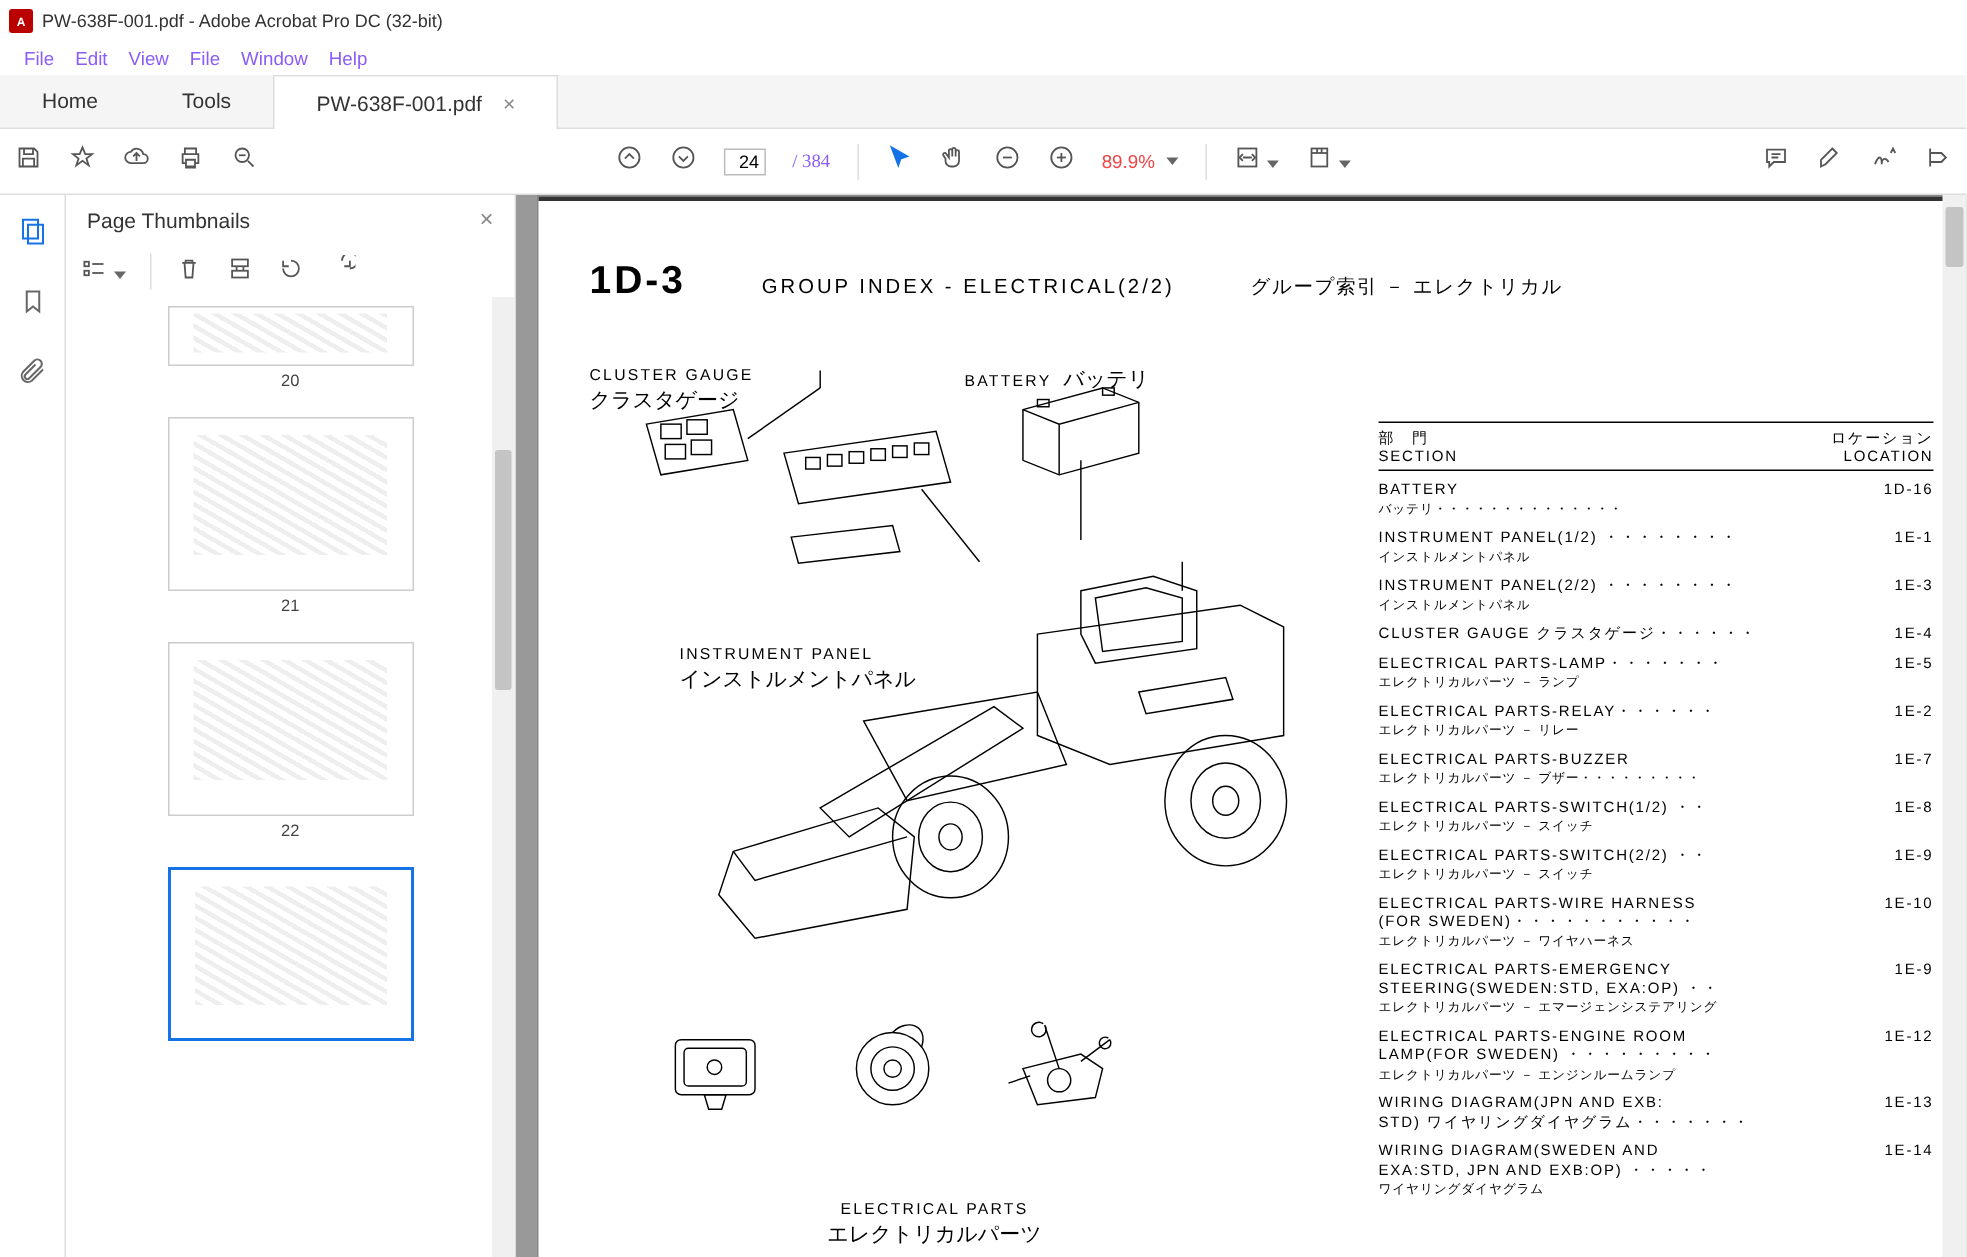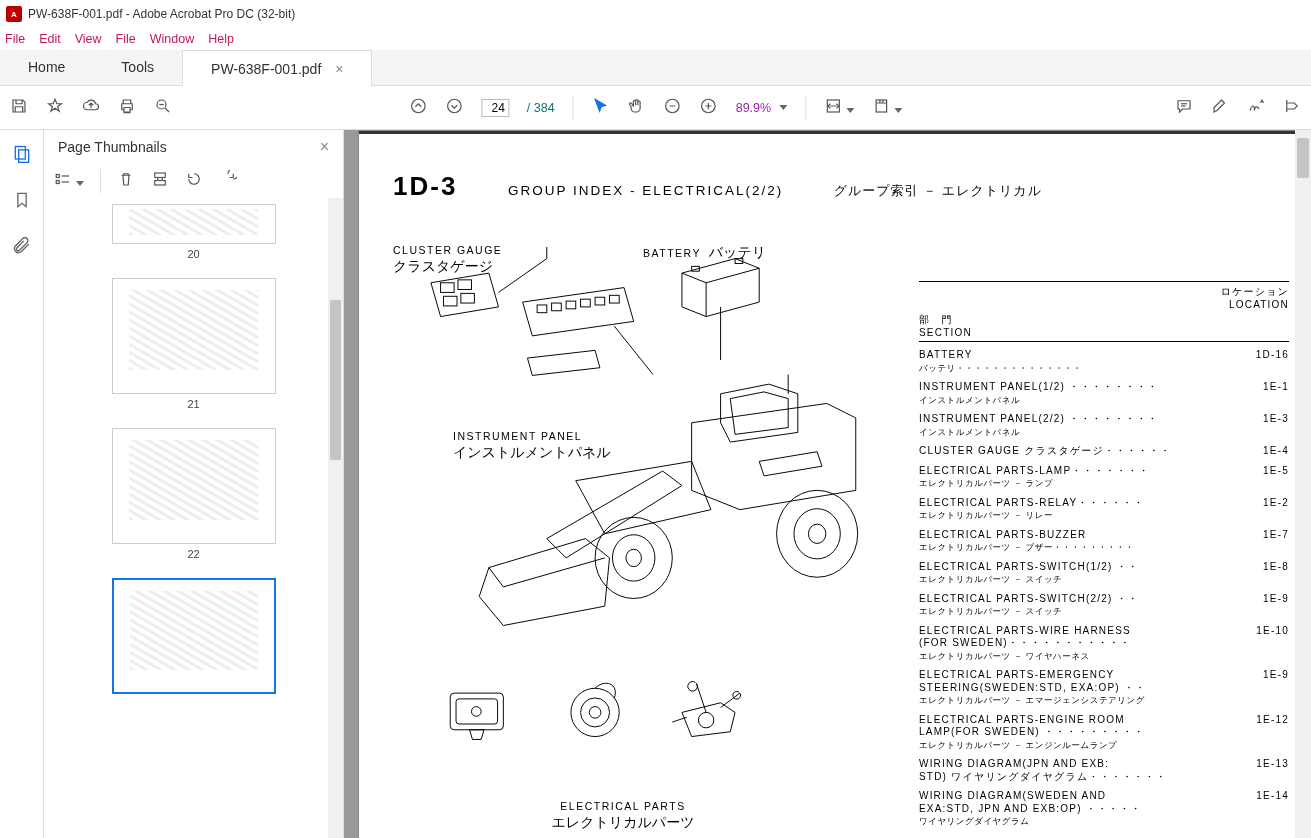--- a/index.html
+++ b/index.html
@@ -3,39 +3,39 @@
 <meta charset="utf-8">
 <style>
 * { margin:0; padding:0; box-sizing:border-box; font-family:"Segoe UI",Arial,sans-serif; }
 body { background:#fff; width:1311px; height:838px; overflow:hidden; position:relative; }
 
 
 .titlebar { height:28px; background:#fff; display:flex; align-items:center; padding:0 6px; font-size:12px; color:#333; }
 .titlebar .pdf-icon { width:16px; height:16px; background:#b00; margin-right:6px; display:inline-flex; align-items:center; justify-content:center; color:#fff; font-size:8px; font-weight:bold; border-radius:2px;}
 
 
-.menubar { height:22px; display:flex; align-items:center; padding:0 5px; gap:14px; font-size:12.5px; color:#be185d; }
+.menubar { height:22px; display:flex; align-items:center; padding:0 16px; gap:14px; font-size:12.5px; color:#8b5cf6; }
 .menubar span { cursor:default; }
 
 
 .tabbar { height:36px; background:#f5f5f5; border-bottom:1px solid #ddd; display:flex; align-items:flex-end; }
 .tabbar .tab { height:36px; display:flex; align-items:center; padding:0 28px; font-size:14px; color:#333; cursor:default; }
 .tabbar .tab.active { background:#fff; border:1px solid #ddd; border-bottom:none; position:relative; top:1px;}
 .tabbar .tab .close { margin-left:14px; font-size:14px; color:#888; }
 
 
 .toolbar { height:44px; border-bottom:1px solid #ddd; display:flex; align-items:center; padding:0 10px; }
 .toolbar .tool-group { display:flex; align-items:center; gap:18px; }
 .toolbar .spacer { flex:1; }
 .toolbar .center-controls { display:flex; align-items:center; gap:18px; position:absolute; left:50%; transform:translateX(-50%);}
 .toolbar .right-controls { display:flex; align-items:center; gap:18px; }
 .toolbar svg { width:18px; height:18px; stroke:#555; fill:none; stroke-width:1.6;}
 .toolbar .pageinput { width:28px; text-align:right; border:1px solid #bbb; font-size:12px; padding:1px 3px;}
-.toolbar .pagetext { font-size:12.5px; color:#0f766e;}
-.toolbar .zoomtext { font-size:12.5px; color:#a21caf; display:flex; align-items:center; gap:4px;}
+.toolbar .pagetext { font-size:12.5px; color:#8b5cf6;font-family:Liberation Serif, serif;}
+.toolbar .zoomtext { font-size:12.5px; color:#ef4444; display:flex; align-items:center; gap:4px;}
 
 
 .leftrail { position:absolute; left:0; top:130px; width:44px; height:708px; border-right:1px solid #ddd; display:flex; flex-direction:column; align-items:center; padding-top:14px; gap:22px;}
 .leftrail svg { width:20px; height:20px; stroke:#666; fill:none; stroke-width:1.6;}
 .leftrail .active { stroke:#1473e6; }
 
 
 .thumbpanel { position:absolute; left:44px; top:130px; width:300px; height:708px; border-right:1px solid #ddd; background:#fff; display:flex; flex-direction:column;}
 .thumbpanel .thumb-header { height:34px; display:flex; align-items:center; padding:0 14px; font-size:14px; color:#333;}
 .thumbpanel .thumb-header .spacer{flex:1;}
@@ -56,21 +56,21 @@
 .page .topstrip { position:absolute; left:0; top:0; width:100%; height:3px; background:#333;}
 .page .heading-row { font-family:"Courier New",monospace; font-size:13.5px; letter-spacing:2px; margin-bottom:18px; white-space:nowrap;}
 .page .heading-row .jp { font-size:13px; letter-spacing:1px;}
 .page .diagram { position:relative; width:520px; height:560px;}
 .page .callout { position:absolute; font-family:"Courier New",monospace; font-size:10.5px; letter-spacing:1.5px; line-height:1.2;}
 .page .callout .jp { font-size:14px; letter-spacing:0;}
 
 
 .section-table { position:absolute; right:8px; top:150px; width:370px; font-family:"Courier New",monospace; font-size:10px; letter-spacing:1.2px;}
 .section-table .hdr { border-top:1.5px solid #000; border-bottom:1.5px solid #000; padding:3px 0; display:flex;}
-.section-table .hdr .left { flex:1;margin-top:28px;}
+.section-table .hdr .left { flex:1;}
 .section-table .row { margin:7px 0; line-height:1.25; display:flex;}
 .section-table .row .name { flex:1;}
 .section-table .row .loc { white-space:nowrap;}
 .section-table .row .jp { font-size:8.5px; letter-spacing:0.5px;}
 
 
 .diag-svg { width:520px; height:560px;}
 .diag-svg line, .diag-svg rect, .diag-svg path, .diag-svg circle, .diag-svg ellipse { stroke:#000; fill:none; stroke-width:1;}
 
 

